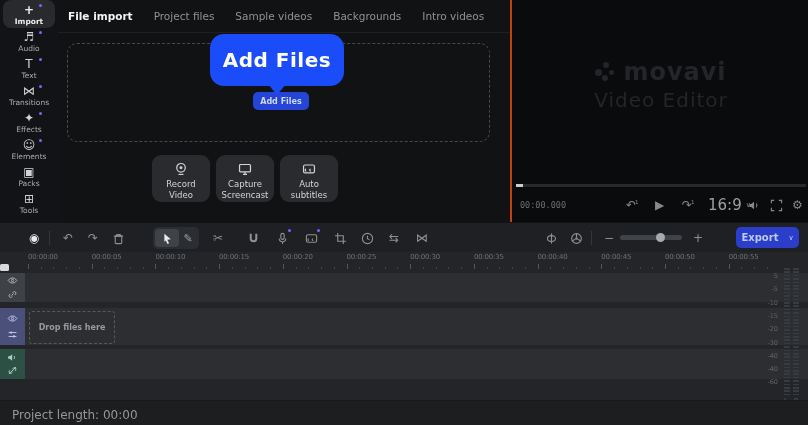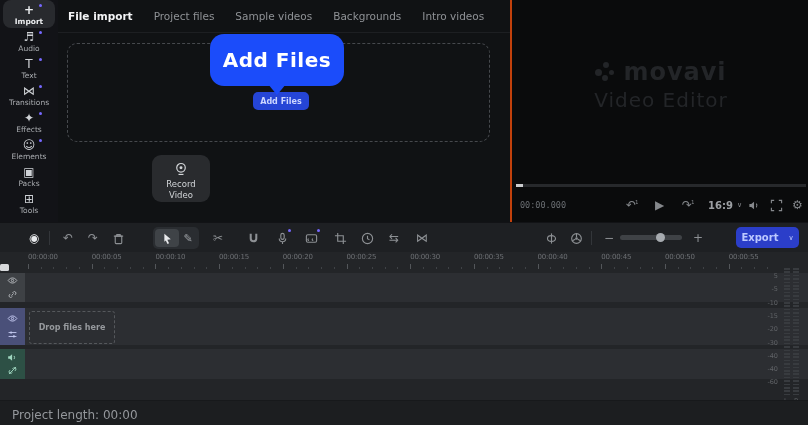--- a/index.html
+++ b/index.html
@@ -48,21 +48,21 @@
   .clover{position:relative;width:20px;height:20px;}
   .clover span{position:absolute;border-radius:50%;background:#232528;}
   .brand{font-size:24px;font-weight:bold;letter-spacing:1px;}
   .brand-sub{font-size:20px;margin-top:2px;letter-spacing:1px;}
   .seekbar{position:absolute;left:4px;top:184px;width:290px;height:3px;background:#27292c;}
   .seek-fill{position:absolute;left:0;top:0;width:7px;height:3px;background:#caccce;}
   .pctl{position:absolute;top:196px;height:18px;display:flex;align-items:center;color:#85888c;cursor:pointer;}
   .timecode{font-family:"DejaVu Sans Mono","Liberation Mono",monospace;font-size:8.5px;color:#6b6f73;cursor:default;}
   .pctl .g{font-size:12px;line-height:12px;}
   .sup1{font-size:5.5px;margin-left:-1px;margin-top:-6px;color:#85888c;}
-  .aspect{font-size:10px;font-weight:bold;color:#9da0a4;}
+  .aspect{font-size:15px;font-weight:normal;color:#9da0a4;}
   .aspect-ch{font-size:7px;margin-left:4px;color:#85888c;}
   .pctl svg{width:13px;height:13px;stroke:#85888c;fill:none;stroke-width:1.2;}
 
   
   .toolbar{position:absolute;left:0;top:222px;width:808px;height:30px;background:#1e2023;border-top:1px solid #121316;}
   .tbi{position:absolute;top:0;height:30px;width:16px;display:flex;align-items:center;justify-content:center;
        color:#8d9094;font-size:12px;cursor:pointer;}
   .tbi svg{width:13px;height:13px;stroke:#8d9094;fill:none;stroke-width:1.2;}
   .tbi .tdot{position:absolute;top:6px;right:-1px;width:3px;height:3px;border-radius:50%;background:#7668ff;}
   .tb-sep{position:absolute;top:8px;width:1px;height:14px;background:#33363a;}
@@ -170,20 +170,34 @@
   <div class="callout-tail"></div>
   <button class="add-files-btn">Add Files</button>
   <div class="actions" id="actions">
       <button class="action-card">
         <svg viewBox="0 0 14 14">
           <circle cx="7" cy="5.8" r="4.3"></circle>
           <circle cx="7" cy="5.8" r="1.5" fill="#d2d5d8" stroke="none"></circle>
           <path d="M4.5 12.5h5"></path>
         </svg>
         <span class="action-label">Record Video</span>
+      </button>
+      <button class="action-card">
+        <svg viewBox="0 0 14 14">
+          <rect x="1.5" y="2.5" width="11" height="7.5" rx="1"></rect>
+          <path d="M5 12.5h4 M7 10v2.5"></path>
+        </svg>
+        <span class="action-label">Capture Screencast</span>
+      </button>
+      <button class="action-card">
+        <svg viewBox="0 0 14 14">
+          <rect x="1.5" y="3" width="11" height="8" rx="1.5"></rect>
+          <path d="M4 7.2c-1.2.2-1.2 2 .3 1.9 M8.6 7.2c-1.2.2-1.2 2 .3 1.9"></path>
+        </svg>
+        <span class="action-label">Auto subtitles</span>
       </button>
     </div>
 </section>
 
 <section class="preview">
   <div class="watermark">
     <div class="brand-row">
       <span class="clover">
         <span style="left:0;top:7px;width:7px;height:7px;"></span>
         <span style="left:8px;top:0;width:6px;height:6px;"></span>

